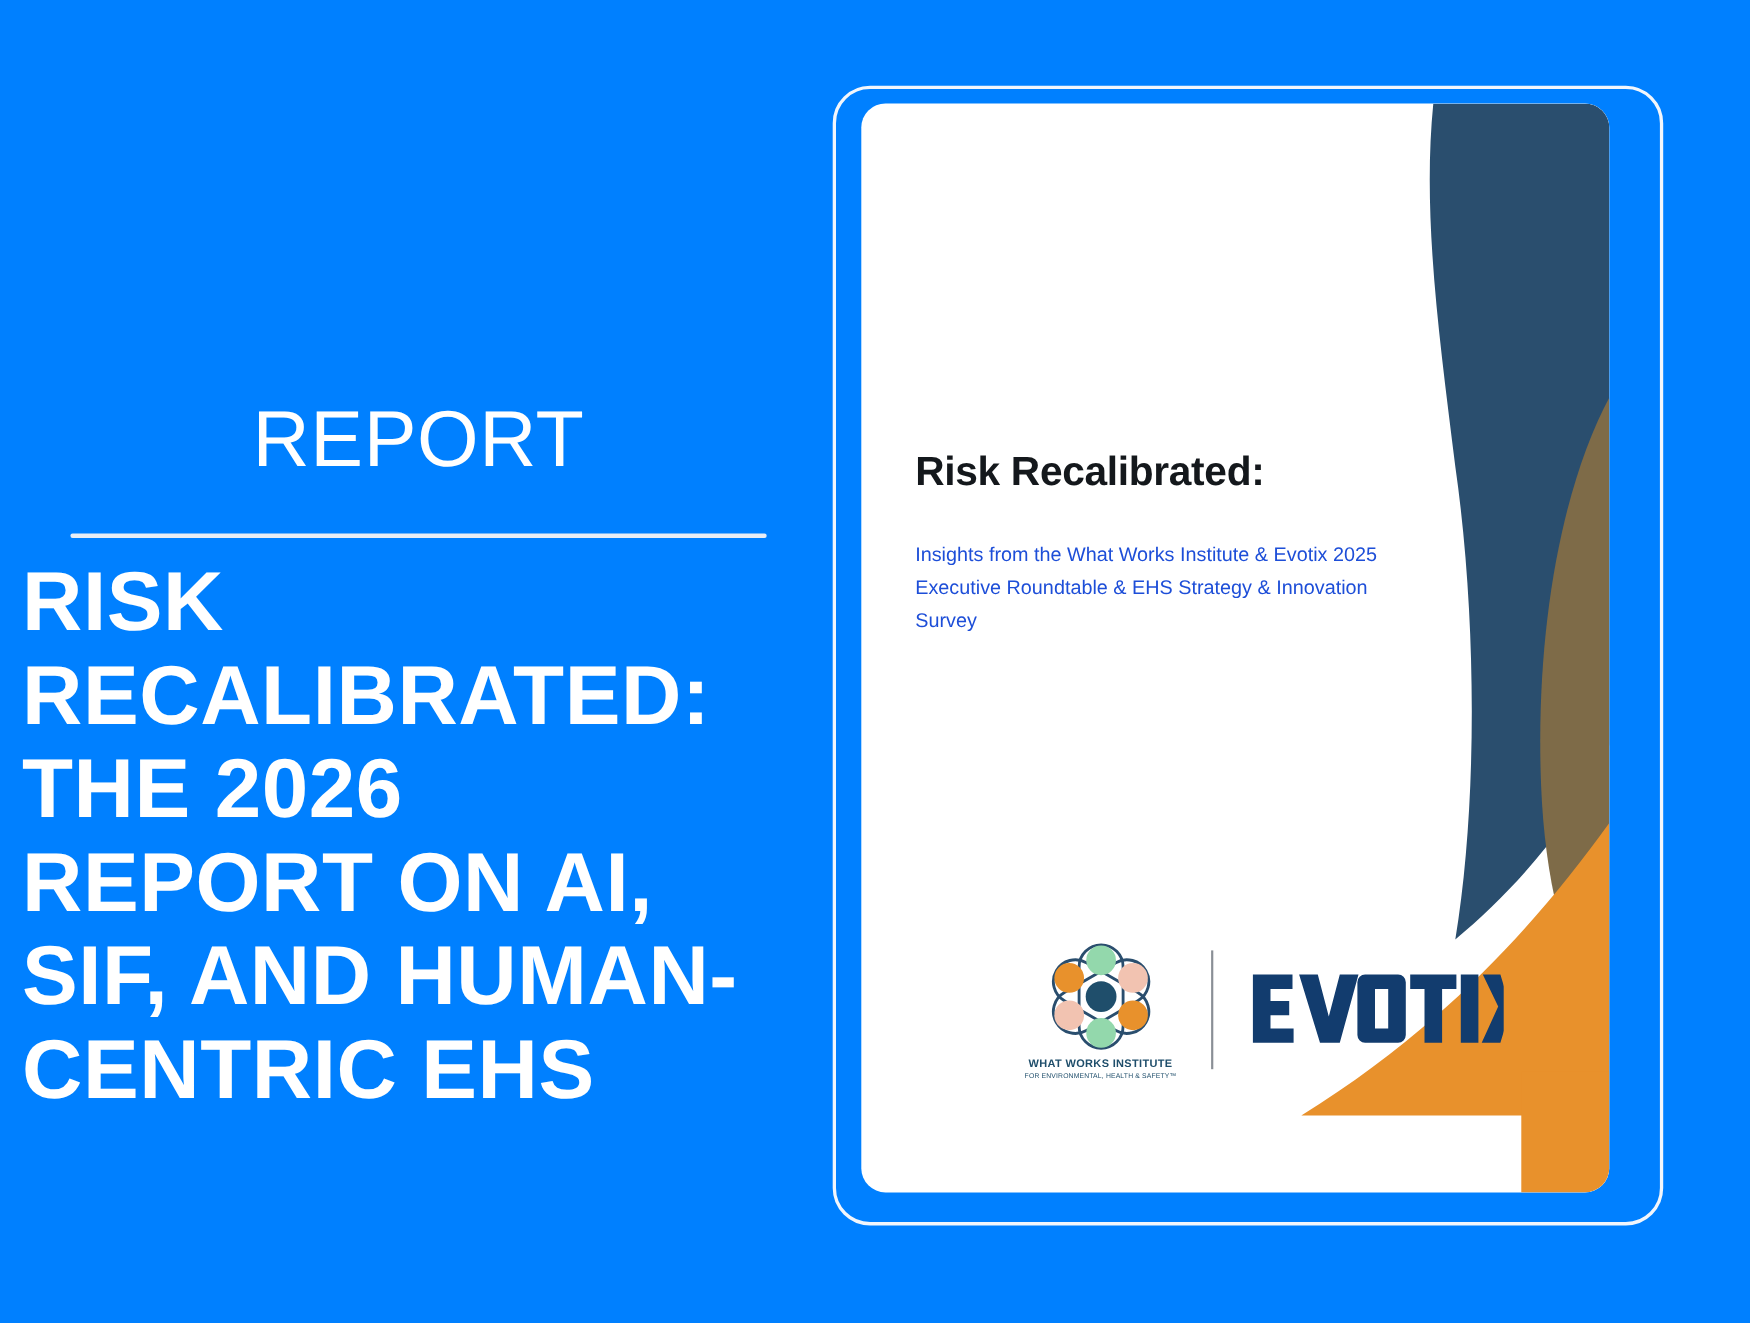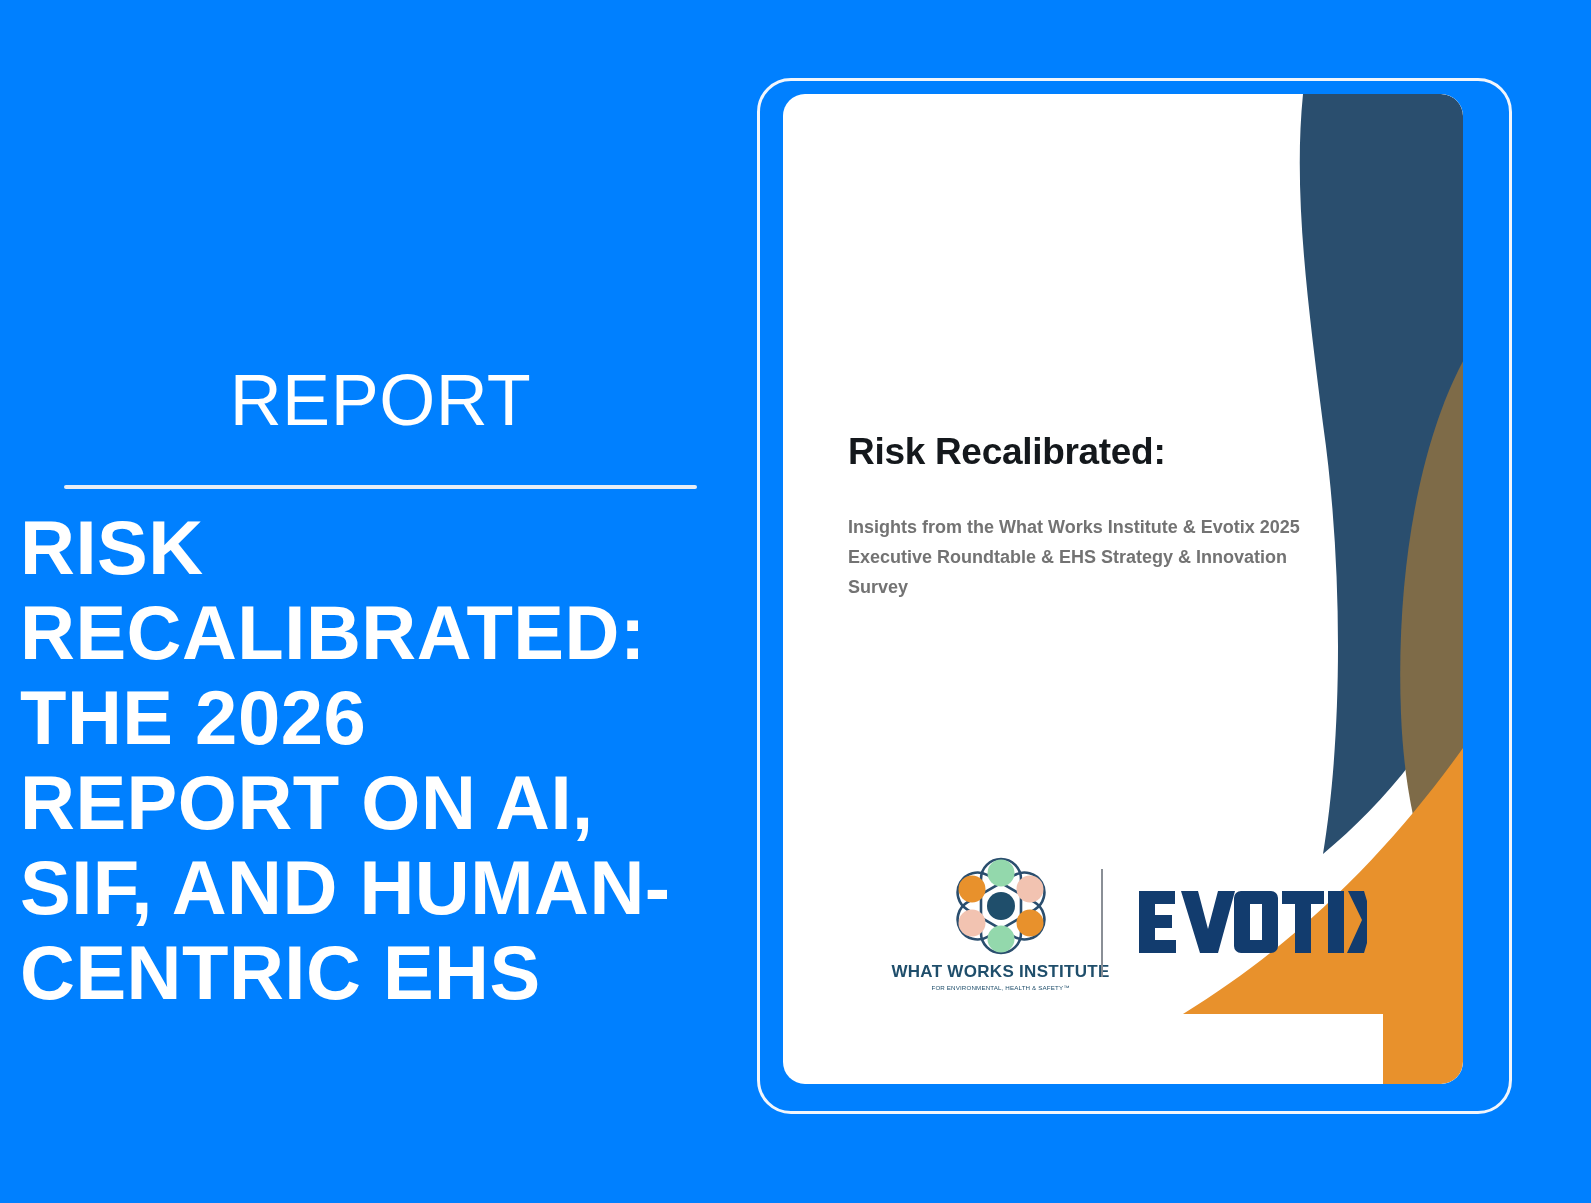--- a/index.html
+++ b/index.html
@@ -95,25 +95,24 @@
   .cover-art {
     position: absolute;
     inset: 0;
     width: 680px;
     height: 990px;
   }
 
   
   .cover-text {
     position: absolute;
-    left: 65px;
+    left: 49px;
     top: 312px;
     width: 480px;
     z-index: 5;
-    margin-top: 23px;
   }
 
   .cover-title {
     color: #14181C;
     font-size: 37px;
     line-height: 45px;
     font-weight: 700;
     letter-spacing: -0.3px;
     margin: 0 0 16px 0;
     font-family: "Liberation Sans", sans-serif;
@@ -124,24 +123,24 @@
     font-size: 22px;
     line-height: 33px;
     font-weight: 700;
     letter-spacing: -0.1px;
     margin: 0;
     width: 478px;
     font-family: "Liberation Sans", sans-serif;
   }
 
   .cover-blurb {
-    color: #737373;
+    color: #1d4ed8;
     font-size: 18px;
     line-height: 30px;
-    font-weight: 700;
+    font-weight: 400;
     margin: 38px 0 0 0;
     width: 455px;
     font-family: "Liberation Sans", sans-serif;
   }
 
   
   .logo-lockup {
     position: absolute;
     left: 135px;
     top: 760px;
@@ -157,21 +156,21 @@
     width: 165px;
   }
 
   .wwi-mark {
     width: 122px;
     height: 105px;
   }
 
   .wwi-name {
     color: #1F4E6B;
-    font-size: 17px;
+    font-size: 10px;
     font-weight: 700;
     letter-spacing: 0.3px;
     margin-top: 3px;
     white-space: nowrap;
     font-family: "Liberation Sans", sans-serif;
   }
 
   .wwi-tagline {
     color: #1F4E6B;
     font-size: 6.2px;

